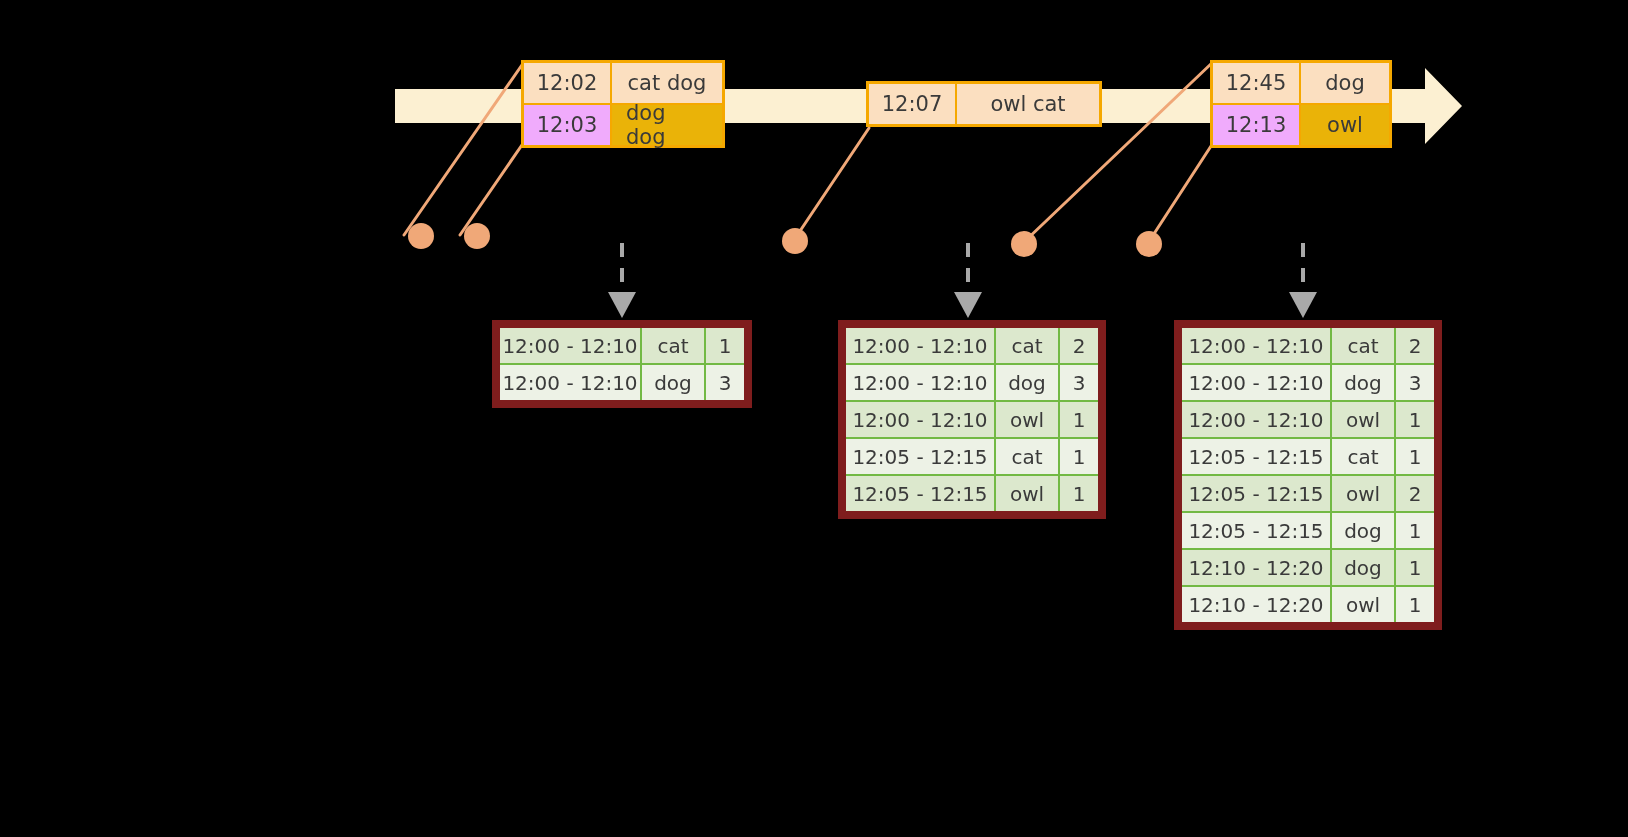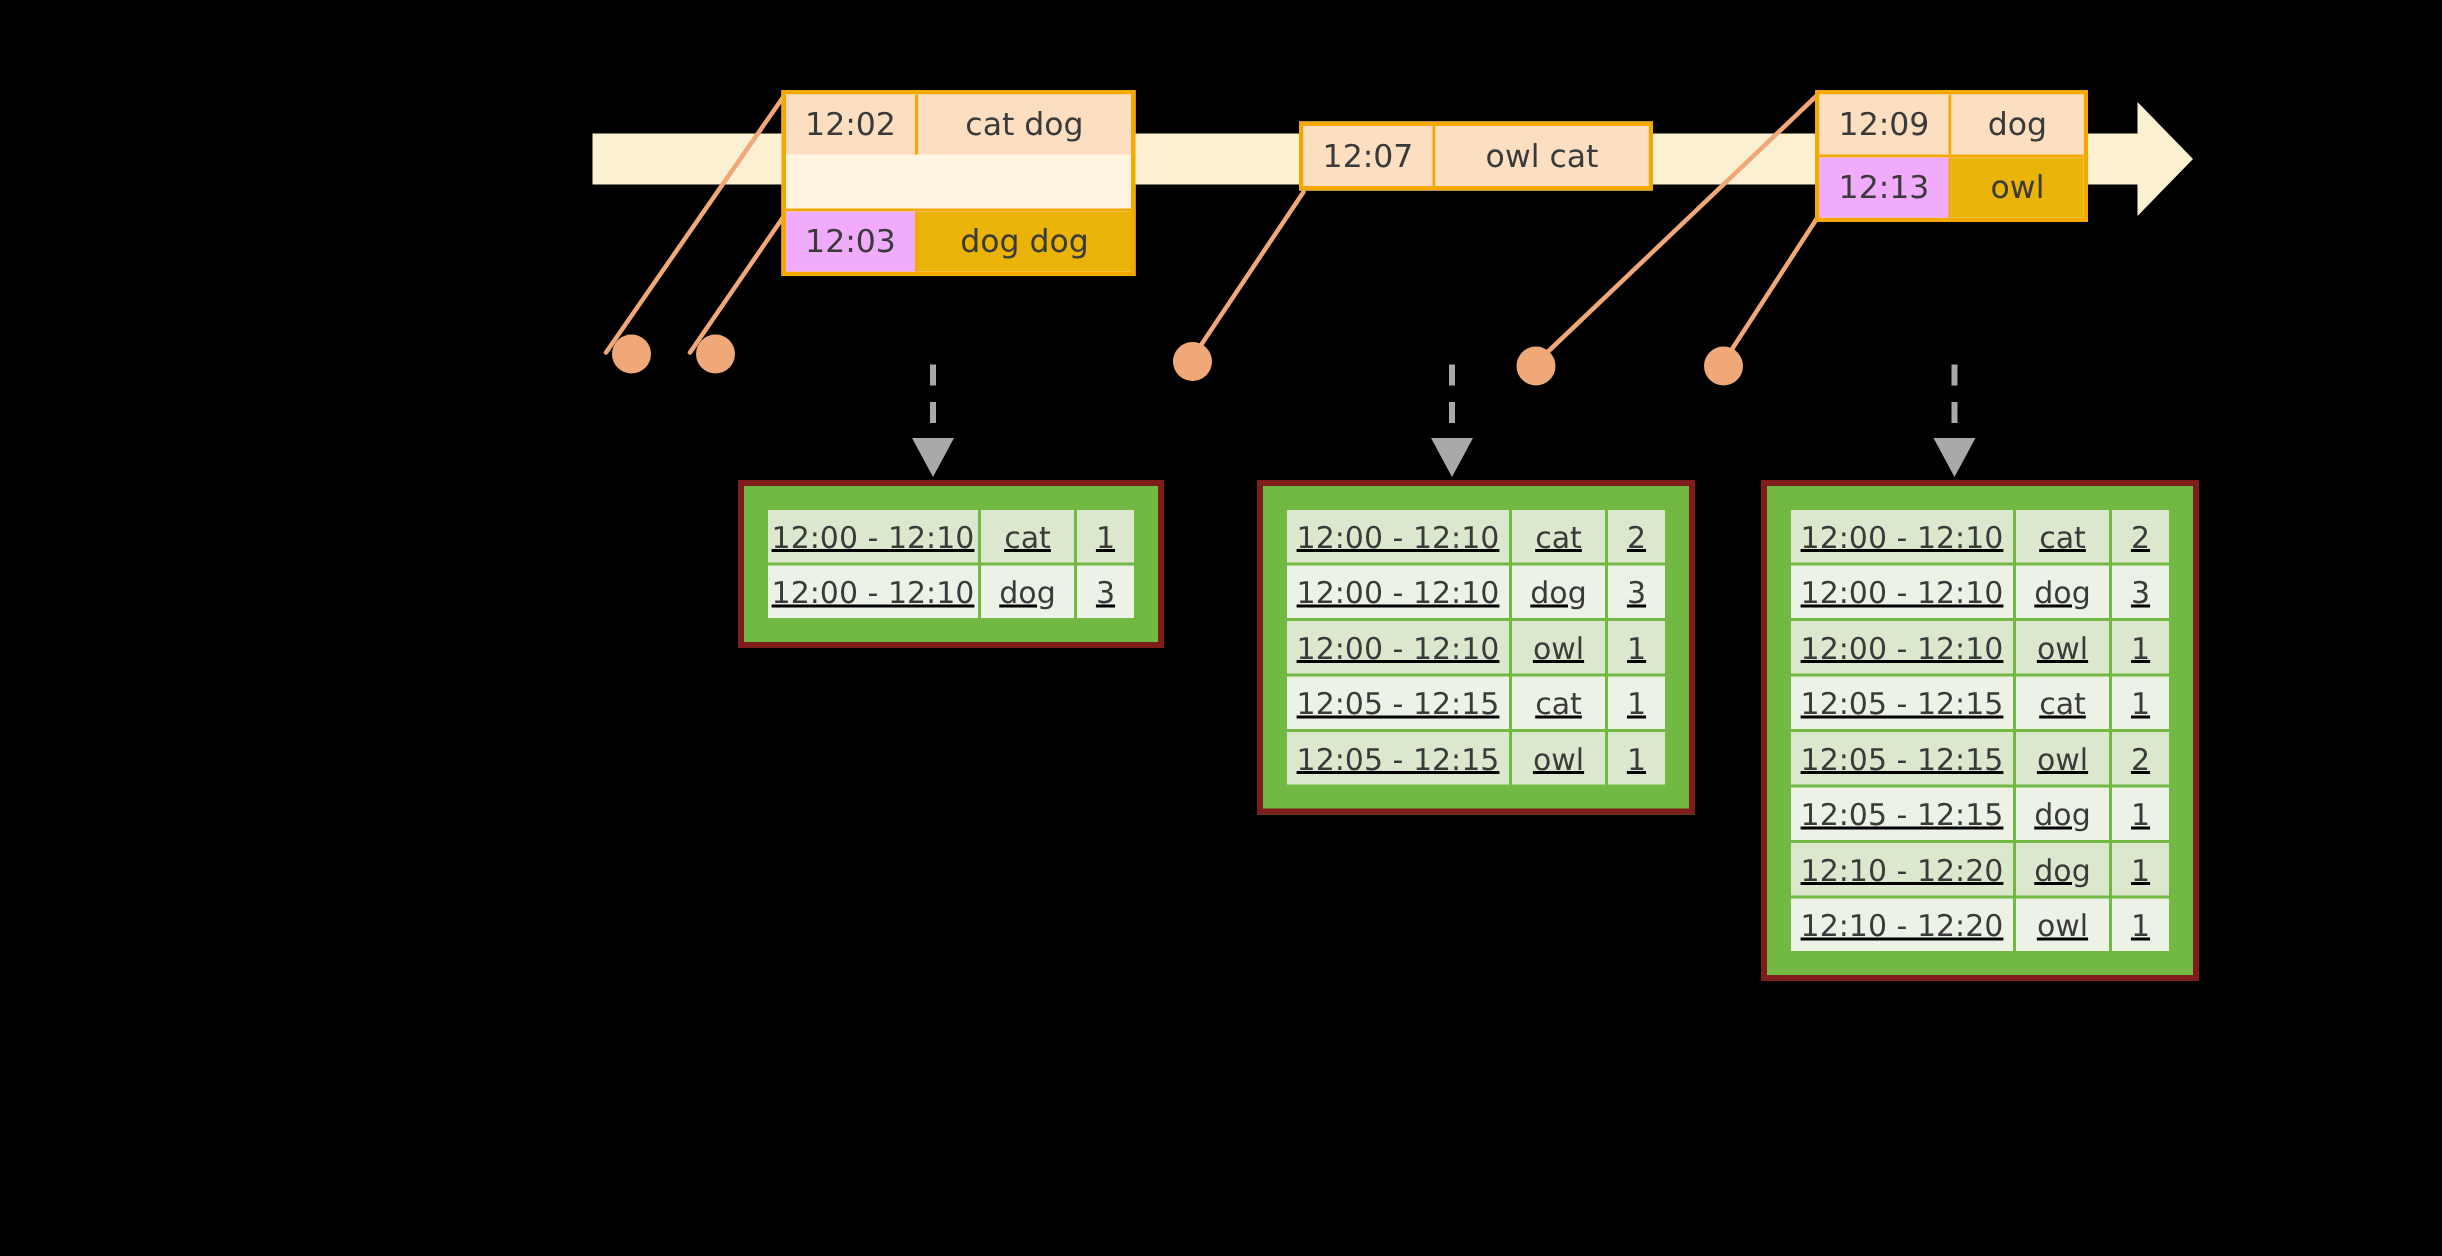--- a/index.html
+++ b/index.html
@@ -71,28 +71,27 @@
     font-size: 21px;
     color: #3A3A3A;
     background: #eab308;
     padding: 0 14px;
     flex: 1;
   }
 
   
   .res-table {
     position: absolute;
-    border: 4px solid #7f1d1d;
+    border: 8px solid #7f1d1d;
     box-sizing: border-box;
     background: #72B944;
     display: flex;
     flex-direction: column;
     gap: 2px;
-    padding: 16px;
-    text-decoration: underline;
+    padding: 0;
   }
   .res-row {
     display: flex;
     flex-direction: row;
     height: 35px;
     gap: 2px;
   }
   .res-cell {
     box-sizing: border-box;
     display: flex;
@@ -148,41 +147,41 @@
       </g>
     </g>
   </svg>
 
   <div class="dot" style="left:408px;  top:223px;"></div>
   <div class="dot" style="left:464px;  top:223px;"></div>
   <div class="dot" style="left:782px;  top:228px;"></div>
   <div class="dot" style="left:1011px; top:231px;"></div>
   <div class="dot" style="left:1136px; top:231px;"></div>
 
-  <div class="evt-box" style="left:521px; top:60px; width:236px;gap:36px;">
+  <div class="evt-box" style="left:521px; top:60px; width:204px;">
     <div class="evt-row shade">
       <div class="evt-time">12:02</div>
       <div class="evt-words">cat dog</div>
     </div>
     <div class="evt-row">
       <div class="evt-time">12:03</div>
       <div class="evt-words">dog dog</div>
     </div>
   </div>
 
   <div class="evt-box" style="left:866px; top:81px; width:236px;">
     <div class="evt-row shade">
       <div class="evt-time">12:07</div>
       <div class="evt-words">owl cat</div>
     </div>
   </div>
 
   <div class="evt-box" style="left:1210px; top:60px; width:182px;">
     <div class="evt-row shade">
-      <div class="evt-time">12:09</div>
+      <div class="evt-time">12:45</div>
       <div class="evt-words">dog</div>
     </div>
     <div class="evt-row">
       <div class="evt-time">12:13</div>
       <div class="evt-words">owl</div>
     </div>
   </div>
 
   <div class="res-table" id="res-table-0" style="left:492px;  top:320px;">
       <div class="res-row shade">

